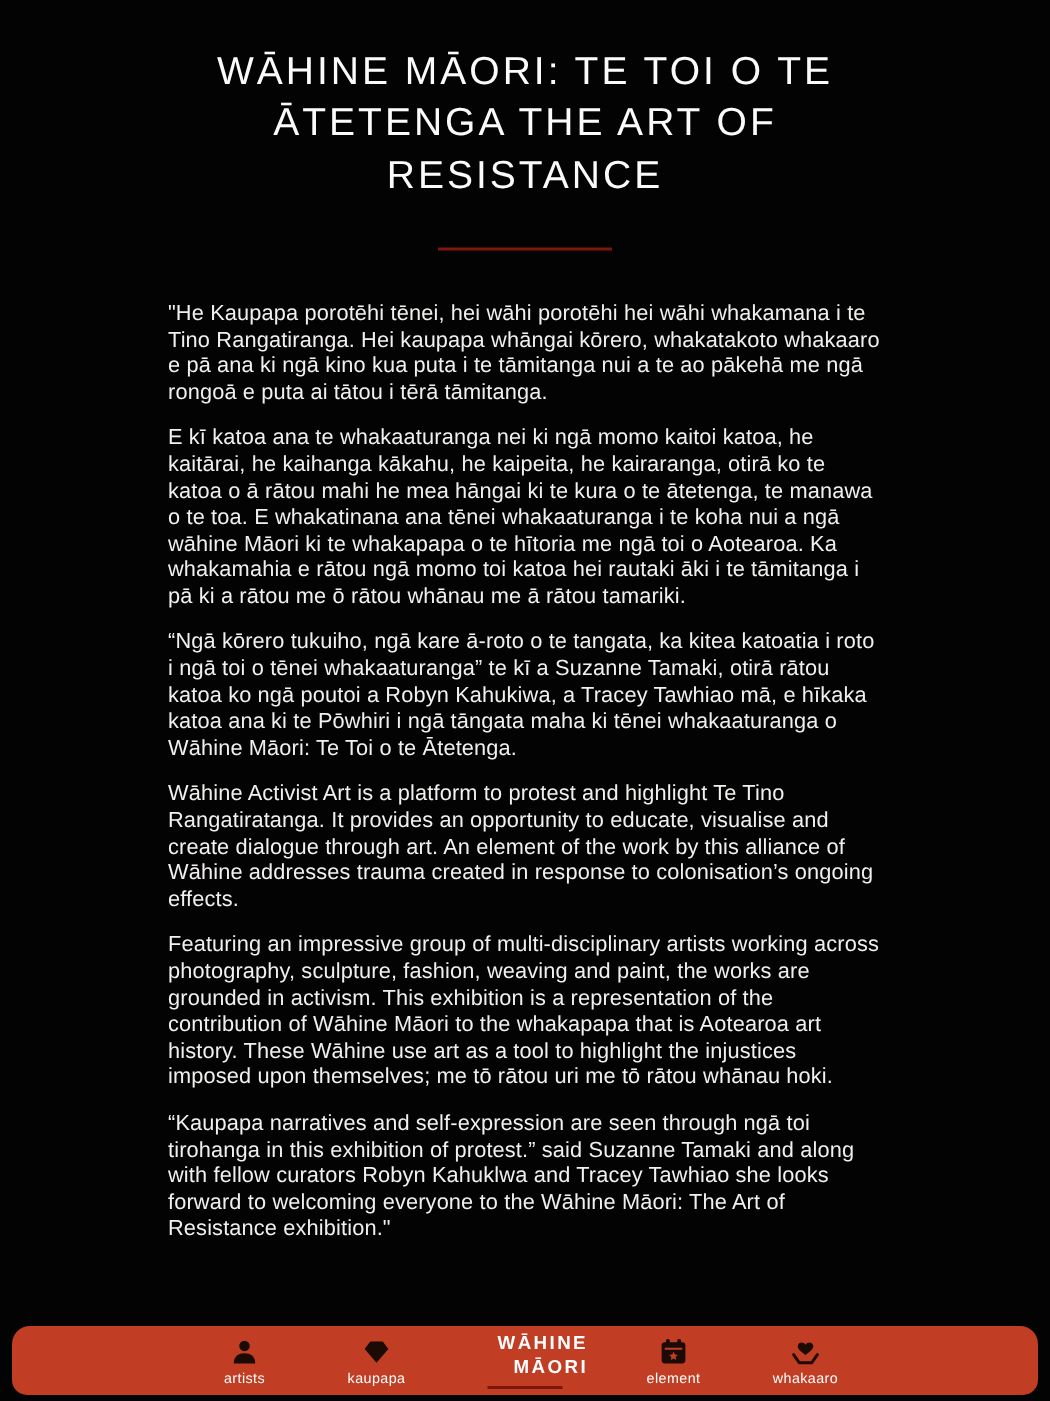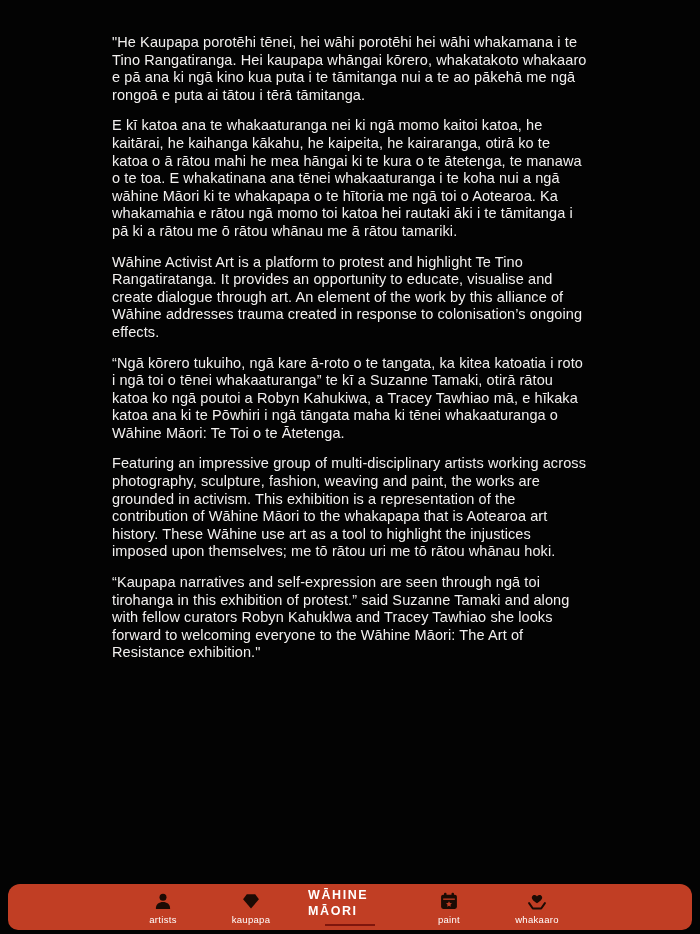--- a/index.html
+++ b/index.html
@@ -64,45 +64,53 @@
     padding-top: 2px;
   }
   .nav-item .icon { width: 20px; height: 20px; display: block; }
   .nav-label {
     font-size: 9.5px;
     letter-spacing: 0.3px;
     color: #ffffff;
   }
   .nav-center {
     width: 84px;
-    text-align: left;
+    text-align: right;
     color: #ffffff;
     font-weight: 700;
     font-size: 12.5px;
     letter-spacing: 1.6px;
     line-height: 1.25;
     cursor: pointer;
   }
   .nav-underline {
     width: 50px; height: 2px;
     background: #7e160d;
     margin: 4px auto 0;
   }
 </style>
 </head>
 <body>
 
 <div class="page">
 
+  <header>
+    <h1>
+      <div>WĀHINE MĀORI: TE TOI O TE</div>
+      <div>ĀTETENGA THE ART OF</div>
+      <div>RESISTANCE</div>
+    </h1>
+    <div class="divider"></div>
+  </header>
 
   <main>
     <p>"He Kaupapa porotēhi tēnei, hei wāhi porotēhi hei wāhi whakamana i te Tino Rangatiranga. Hei kaupapa whāngai kōrero, whakatakoto whakaaro e pā ana ki ngā kino kua puta i te tāmitanga nui a te ao pākehā me ngā rongoā e puta ai tātou i tērā tāmitanga.</p>
     <p>E kī katoa ana te whakaaturanga nei ki ngā momo kaitoi katoa, he kaitārai, he kaihanga kākahu, he kaipeita, he kairaranga, otirā ko te katoa o ā rātou mahi he mea hāngai ki te kura o te ātetenga, te manawa o te toa. E whakatinana ana tēnei whakaaturanga i te koha nui a ngā wāhine Māori ki te whakapapa o te hītoria me ngā toi o Aotearoa. Ka whakamahia e rātou ngā momo toi katoa hei rautaki āki i te tāmitanga i pā ki a rātou me ō rātou whānau me ā rātou tamariki.</p>
+    <p>“Ngā kōrero tukuiho, ngā kare ā-roto o te tangata, ka kitea katoatia i roto i ngā toi o tēnei whakaaturanga” te kī a Suzanne Tamaki, otirā rātou katoa ko ngā poutoi a Robyn Kahukiwa, a Tracey Tawhiao mā, e hīkaka katoa ana ki te Pōwhiri i ngā tāngata maha ki tēnei whakaaturanga o Wāhine Māori: Te Toi o te Ātetenga.</p>
     <p>Wāhine Activist Art is a platform to protest and highlight Te Tino Rangatiratanga. It provides an opportunity to educate, visualise and create dialogue through art. An element of the work by this alliance of Wāhine addresses trauma created in response to colonisation’s ongoing effects.</p>
-    <p>“Ngā kōrero tukuiho, ngā kare ā-roto o te tangata, ka kitea katoatia i roto i ngā toi o tēnei whakaaturanga” te kī a Suzanne Tamaki, otirā rātou katoa ko ngā poutoi a Robyn Kahukiwa, a Tracey Tawhiao mā, e hīkaka katoa ana ki te Pōwhiri i ngā tāngata maha ki tēnei whakaaturanga o Wāhine Māori: Te Toi o te Ātetenga.</p>
     <p>Featuring an impressive group of multi-disciplinary artists working across photography, sculpture, fashion, weaving and paint, the works are grounded in activism. This exhibition is a representation of the contribution of Wāhine Māori to the whakapapa that is Aotearoa art history. These Wāhine use art as a tool to highlight the injustices imposed upon themselves; me tō rātou uri me tō rātou whānau hoki.</p>
     <p>“Kaupapa narratives and self-expression are seen through ngā toi tirohanga in this exhibition of protest.” said Suzanne Tamaki and along with fellow curators Robyn Kahuklwa and Tracey Tawhiao she looks forward to welcoming everyone to the Wāhine Māori: The Art of Resistance exhibition."</p>
   </main>
 
   <nav>
 
     <div class="nav-item">
       <span class="icon">
         <svg viewBox="0 0 24 24" width="20" height="20">
           <circle cx="12" cy="7.5" r="4.2" fill="#1c0b04"></circle>
@@ -130,21 +138,21 @@
     <div class="nav-item">
       <span class="icon">
         <svg viewBox="0 0 24 24" width="20" height="20">
           <rect x="2.5" y="4.5" width="19" height="17" rx="2.5" fill="#1c0b04"></rect>
           <rect x="6" y="2" width="3" height="5" rx="1.2" fill="#1c0b04"></rect>
           <rect x="15" y="2" width="3" height="5" rx="1.2" fill="#1c0b04"></rect>
           <rect x="5" y="9" width="14" height="1.6" fill="#c13e24"></rect>
           <path d="M12 12.2l1.1 2.2 2.4.3-1.8 1.7.5 2.4-2.2-1.2-2.2 1.2.5-2.4-1.8-1.7 2.4-.3z" fill="#c13e24"></path>
         </svg>
       </span>
-      <span class="nav-label">paint</span>
+      <span class="nav-label">element</span>
     </div>
 
     <div class="nav-item">
       <span class="icon">
         <svg viewBox="0 0 24 24" width="20" height="20">
           <path d="M12 6.6c1.3-2.4 5-2.5 6 .2.9 2.2-.7 4.2-6 8-5.3-3.8-6.9-5.8-6-8 1-2.7 4.7-2.6 6-.2z" fill="#1c0b04"></path>
           <path d="M2.5 14.5l4.5 6.5h10l4.5-6.5" stroke="#1c0b04" stroke-width="2.4" fill="none" stroke-linecap="round" stroke-linejoin="round"></path>
         </svg>
       </span>
       <span class="nav-label">whakaaro</span>

